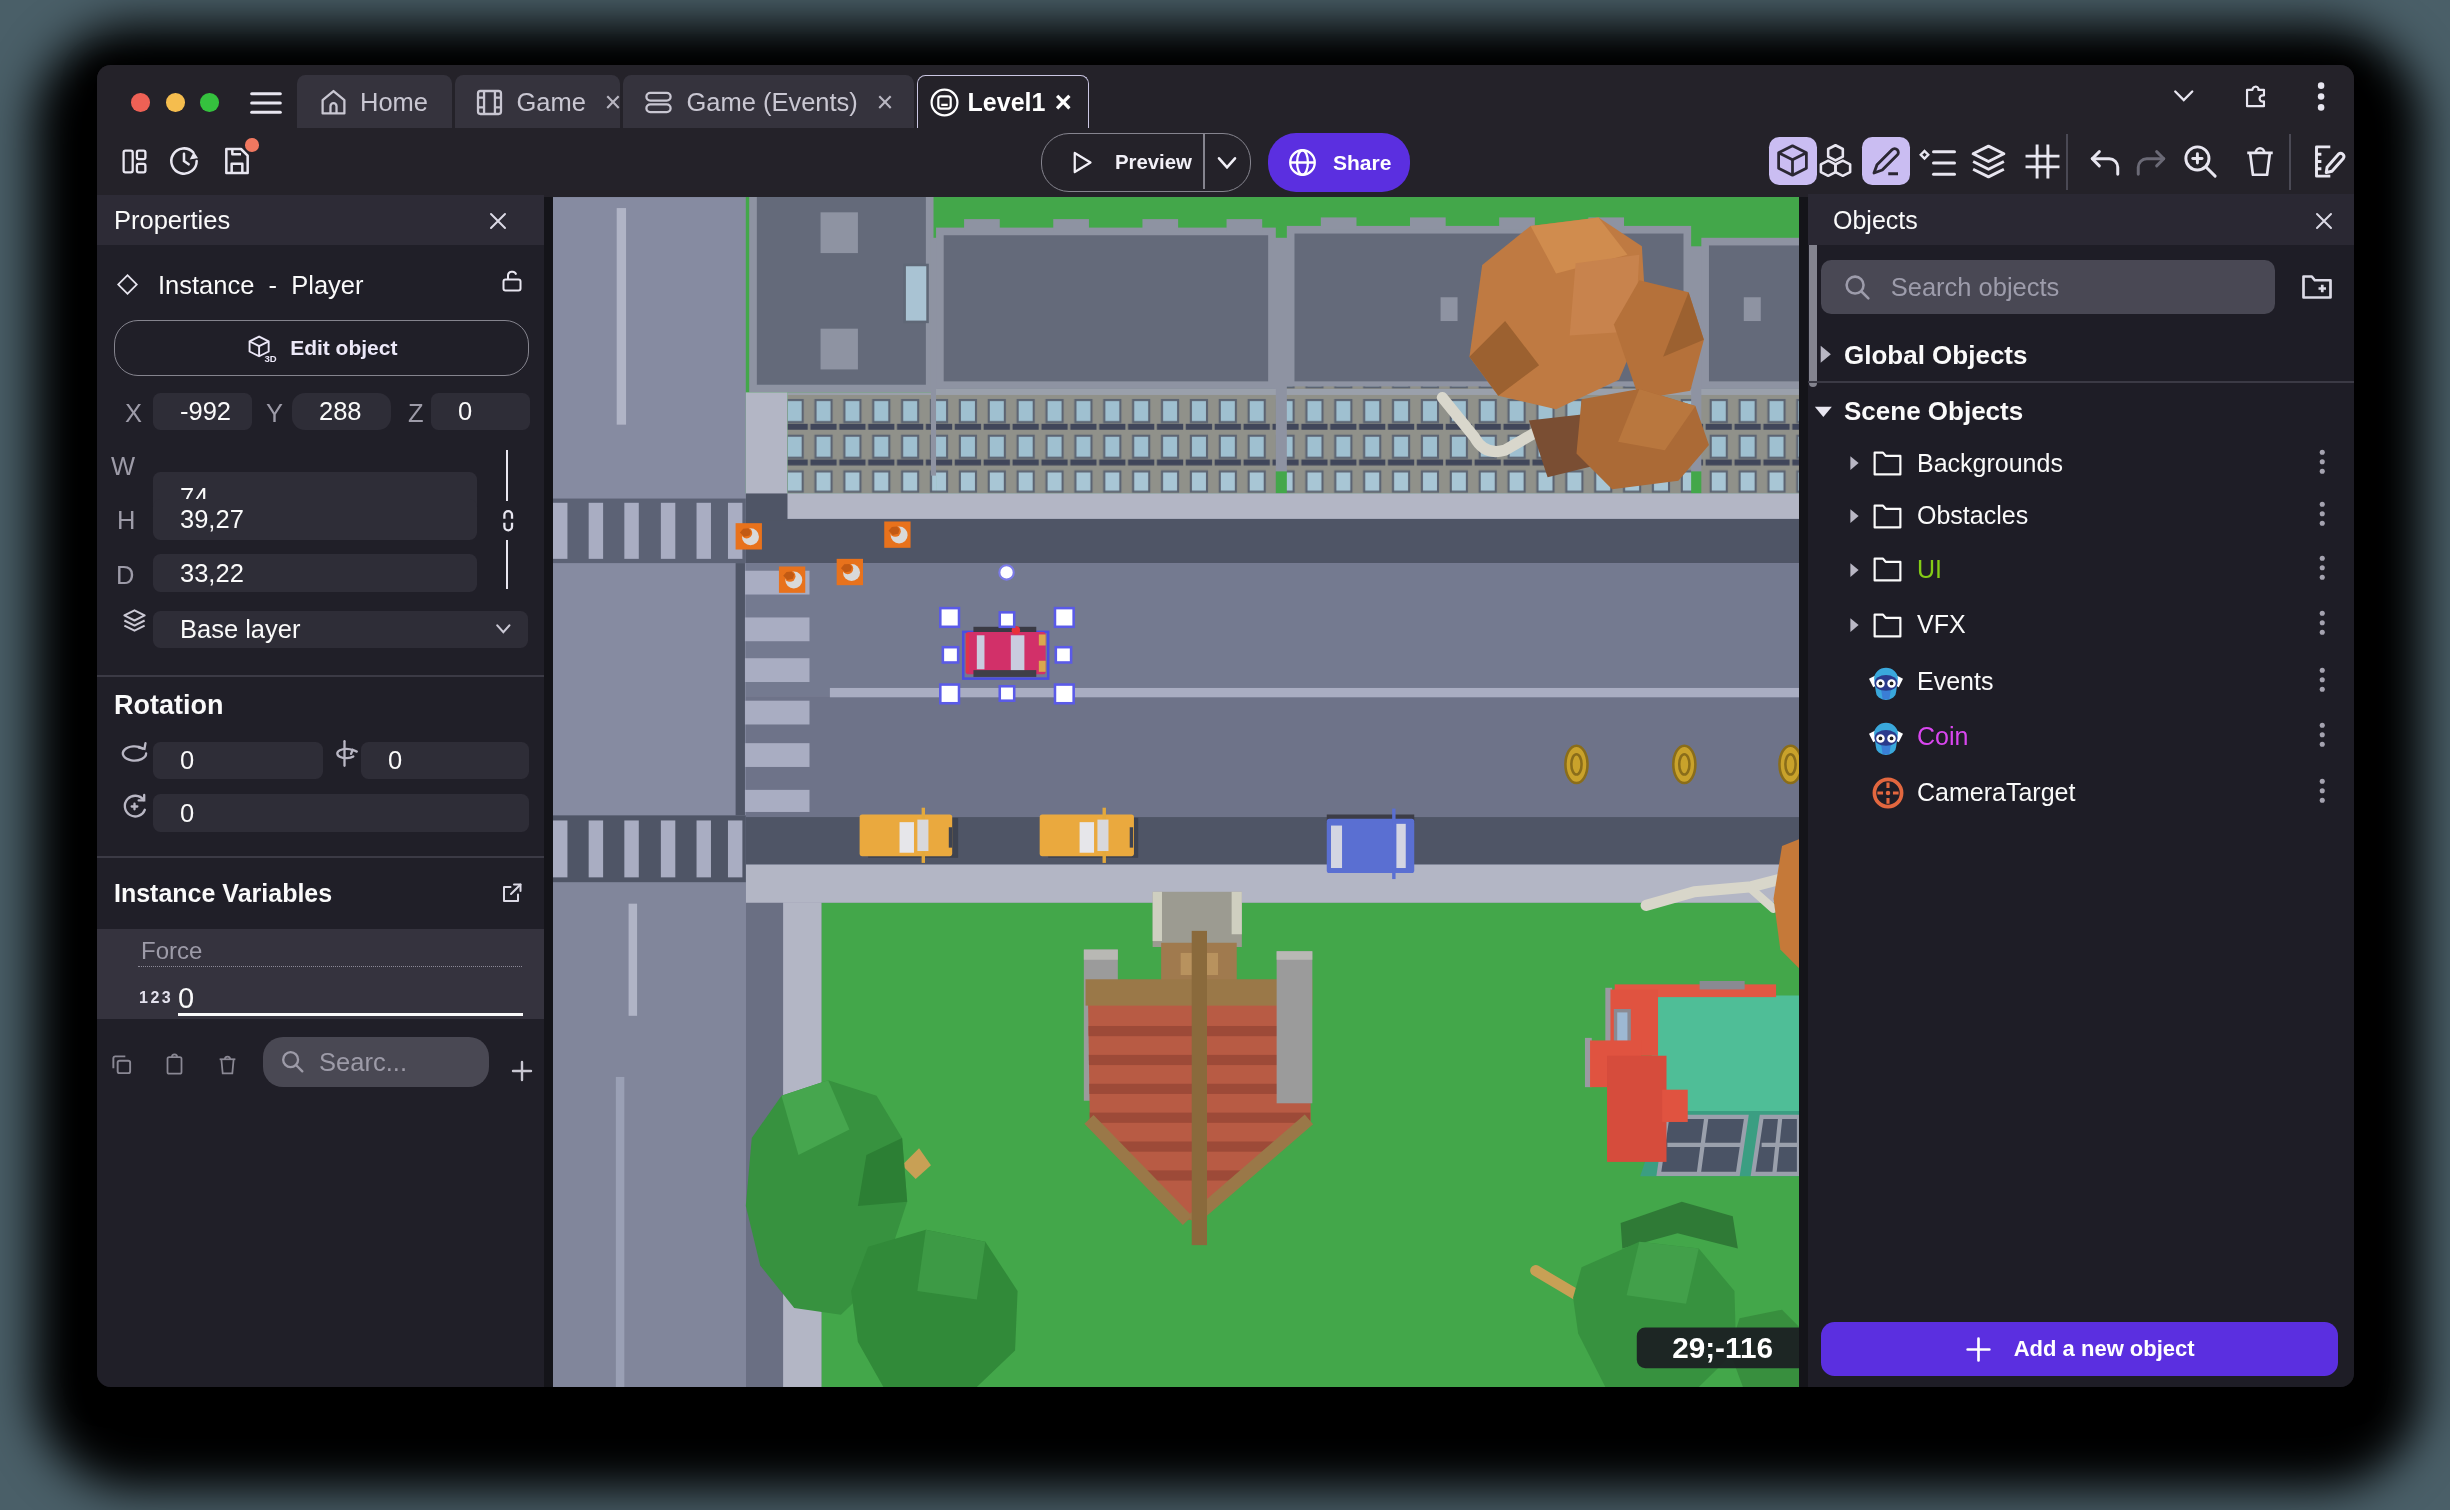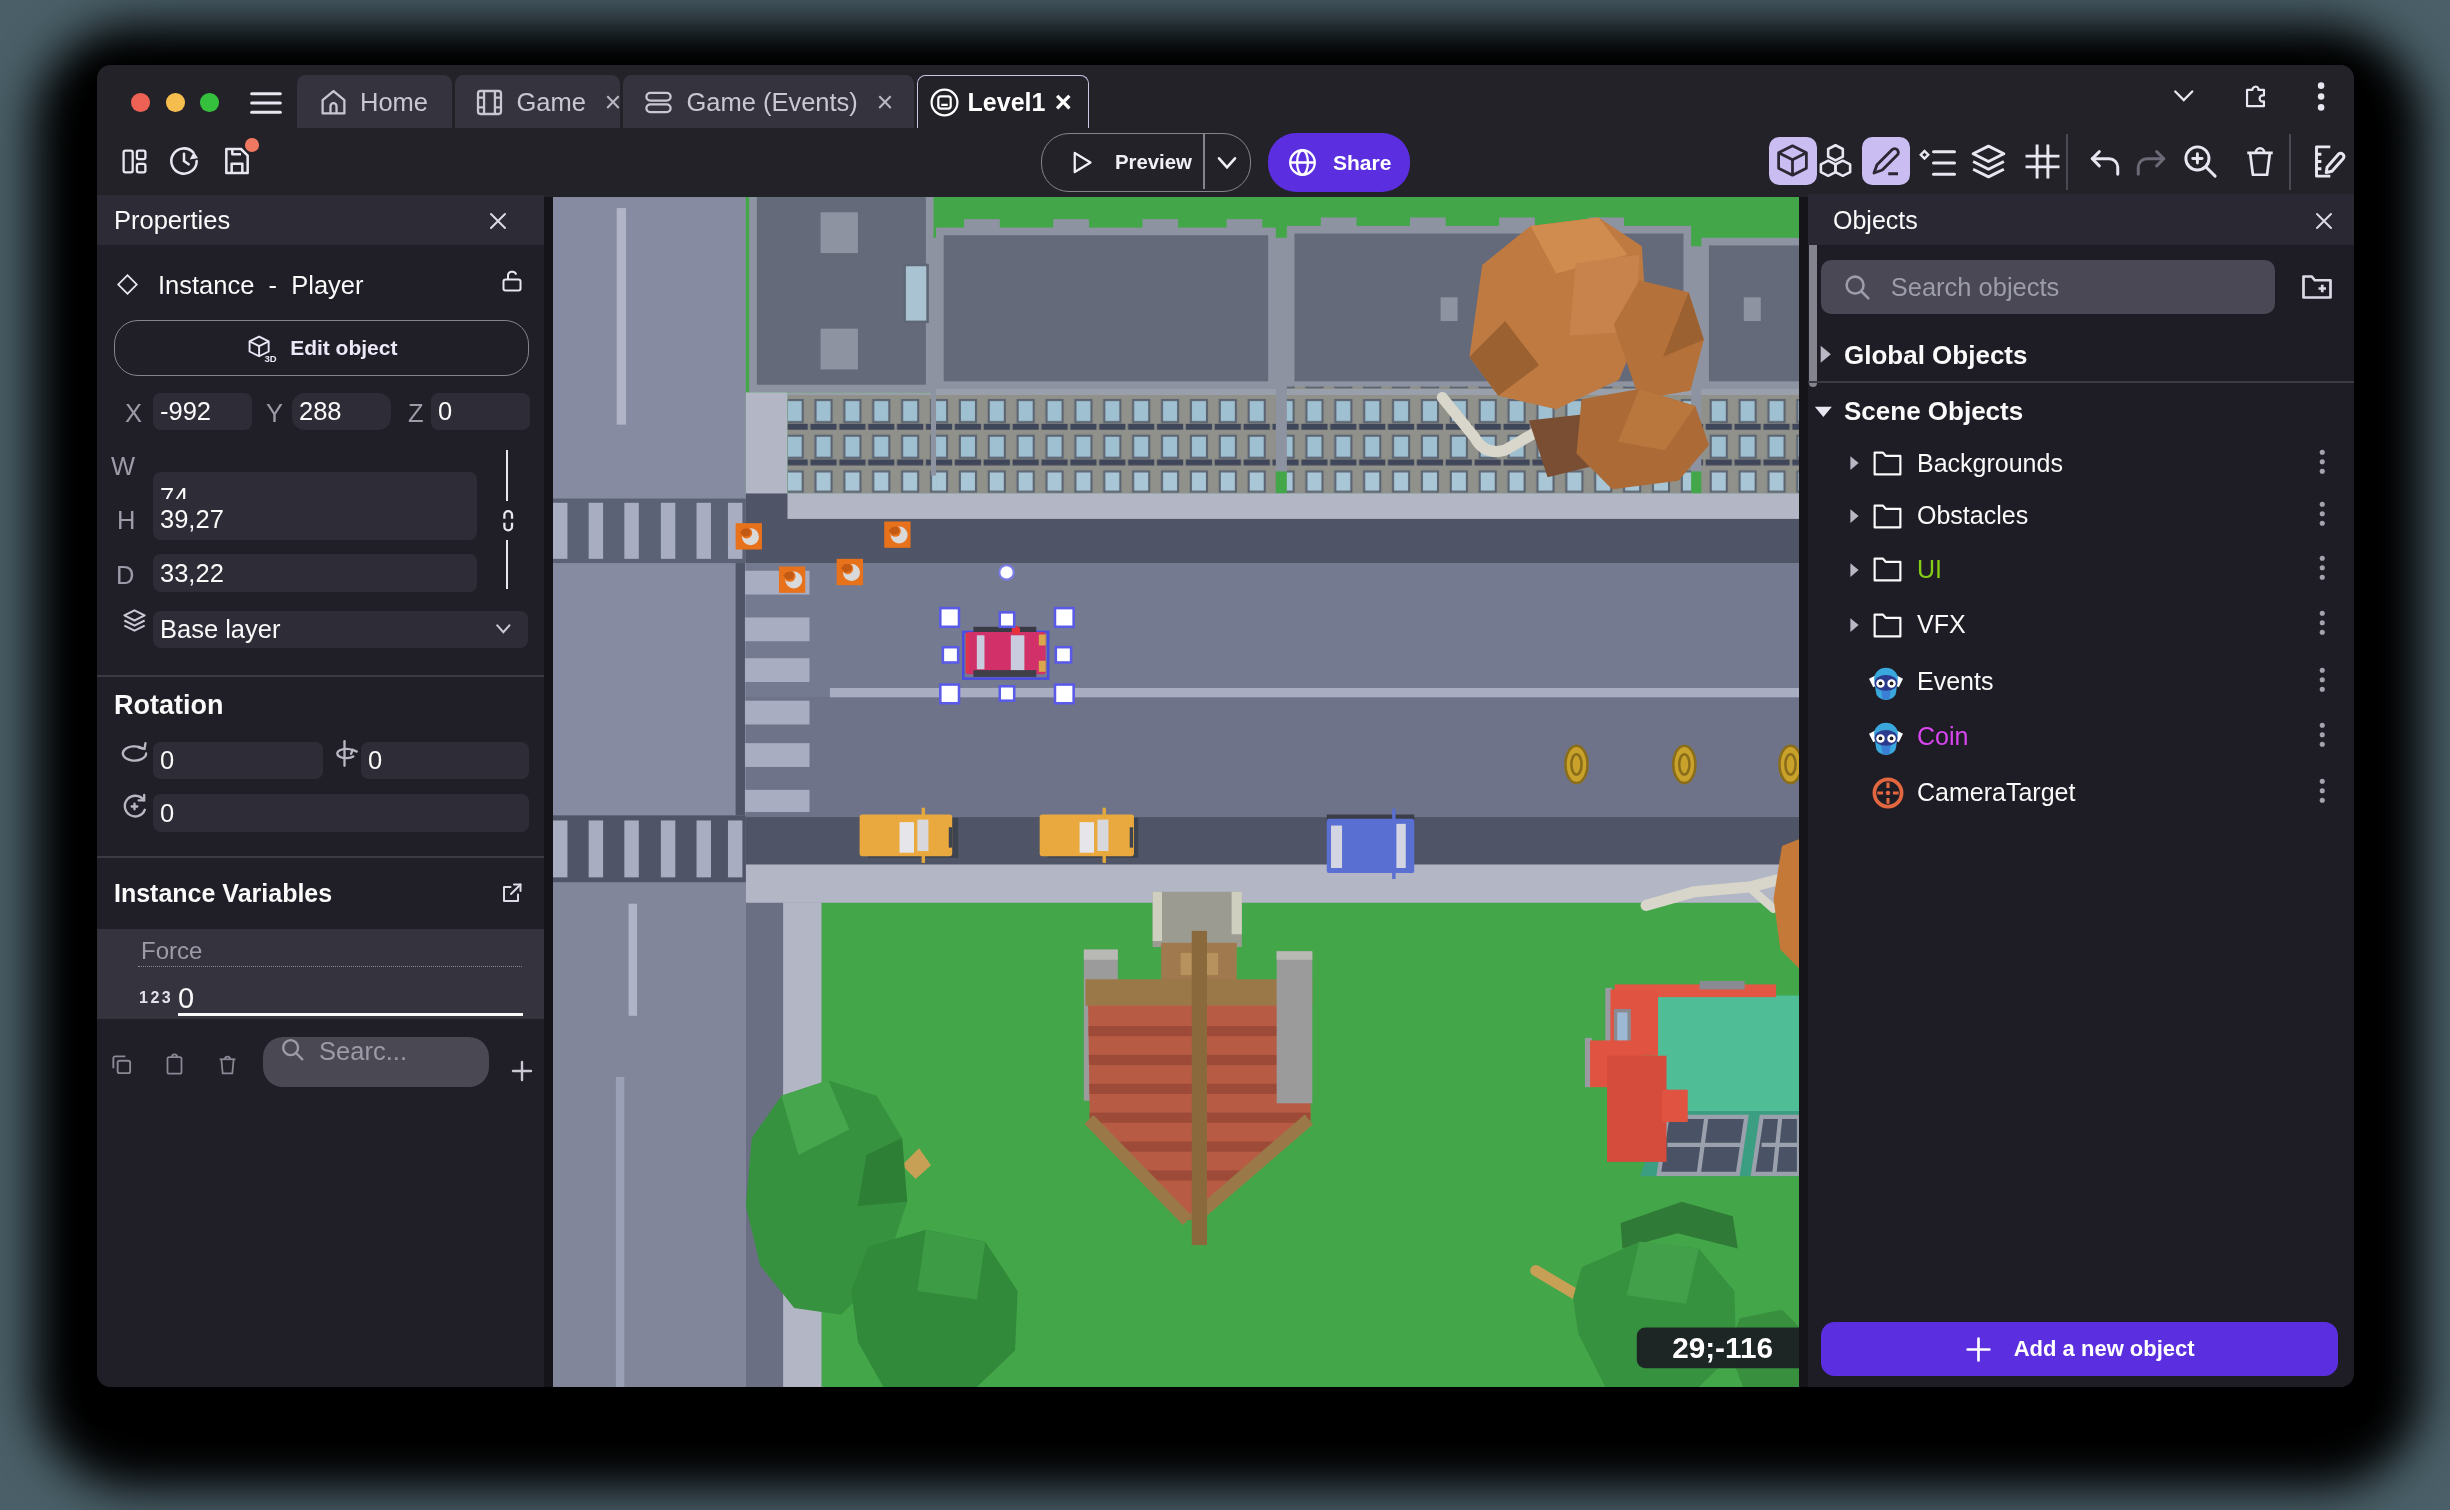--- a/index.html
+++ b/index.html
@@ -24,21 +24,21 @@
   .tab .x { font-size:29px; margin:0 17px 0 18.7px; color:#b9b7c2; }
   .tab.active { background:#242229; border:1.7px solid #cac6e2; border-bottom:none; color:#fff; font-weight:bold; }
   .toolbar { position:absolute; left:97px; top:128px; width:2257px; height:69px; background:#242229; }
   .btn-preview { position:absolute; left:1041px; top:133px; width:210px; height:59px; border:1.7px solid #85848e;
      border-radius:28px; color:#f2f0f7; display:flex; align-items:center; }
   .btn-share { position:absolute; left:1268px; top:133px; width:142px; height:59px; background:#5b2fe0;
      border-radius:28px; color:#fff; display:flex; align-items:center; justify-content:center; }
   .lpanel { position:absolute; left:97px; top:195px; width:447px; height:1193px; background:#201f28; }
   .rpanel { position:absolute; left:1808px; top:194px; width:546px; height:1194px; background:#1e1d26; }
   .field { position:absolute; background:#2e2d37; border-radius:7.6px; color:#fafafa; font-size:25.5px;
-     display:flex; align-items:center; padding-left:7px; }
+     display:flex; align-items:center; padding-left:27px; }
   .flabel { position:absolute; color:#9d9ba8; font-size:25.5px; }
   .divider { position:absolute; height:1.7px; background:#3b3a45; }
   .sect { position:absolute; color:#fafafa; font-size:27px; font-weight:bold; }
 </style>
 </head>
 <body>
 <div class="shadow"></div>
 <div class="win">
     <div class="src">
   <div class="titlebar"></div>
@@ -282,21 +282,21 @@
       </svg>
   <svg class="abs" style="left:164px; top:1053px;" width="21" height="23" viewBox="0 0 24 26" fill="none" stroke="#8a8894" stroke-width="2">
         <rect x="4" y="4.5" width="16" height="19" rx="2"></rect>
         <path d="M9 4.5 a3 3 0 0 1 6 0"></path>
       </svg>
   <svg class="abs" style="left:217px; top:1053px;" width="21" height="23" viewBox="0 0 24 26" fill="none" stroke="#8a8894" stroke-width="2">
         <path d="M5 7 L6.5 23 H17.5 L19 7"></path>
         <path d="M3 7 H21"></path>
         <path d="M9 7 a3 3 0 0 1 6 0"></path>
       </svg>
-  <div class="abs" style="left:263px; top:1037px; width:226px; height:50px; background:#494853; border-radius:20px; display:flex; align-items:flex-start;">
+  <div class="abs" style="left:263px; top:1037px; width:226px; height:50px; background:#494853; border-radius:20px; display:flex; align-items:center;">
     <svg style="margin-left:17px;" width="25.5" height="25.5" viewBox="0 0 24 24" fill="none" stroke="#9d9ba8" stroke-width="2.2" stroke-linecap="round">
           <circle cx="10" cy="10" r="7"></circle>
           <line x1="15.5" y1="15.5" x2="21" y2="21"></line>
         </svg>
     <span style="color:#9d9ba8; font-size:25.5px; margin-left:13.6px;">Searc...</span>
   </div>
   <svg class="abs" style="left:510px; top:1059px;" width="24" height="24" viewBox="0 0 24 24" stroke="#c9c7d2" stroke-width="2.4" fill="none" stroke-linecap="round">
         <path d="M12 3 V21 M3 12 H21"></path>
       </svg>
   <svg class="abs" style="left:553px; top:197px;" width="1246" height="1190" viewBox="651 232 1467 1401">

